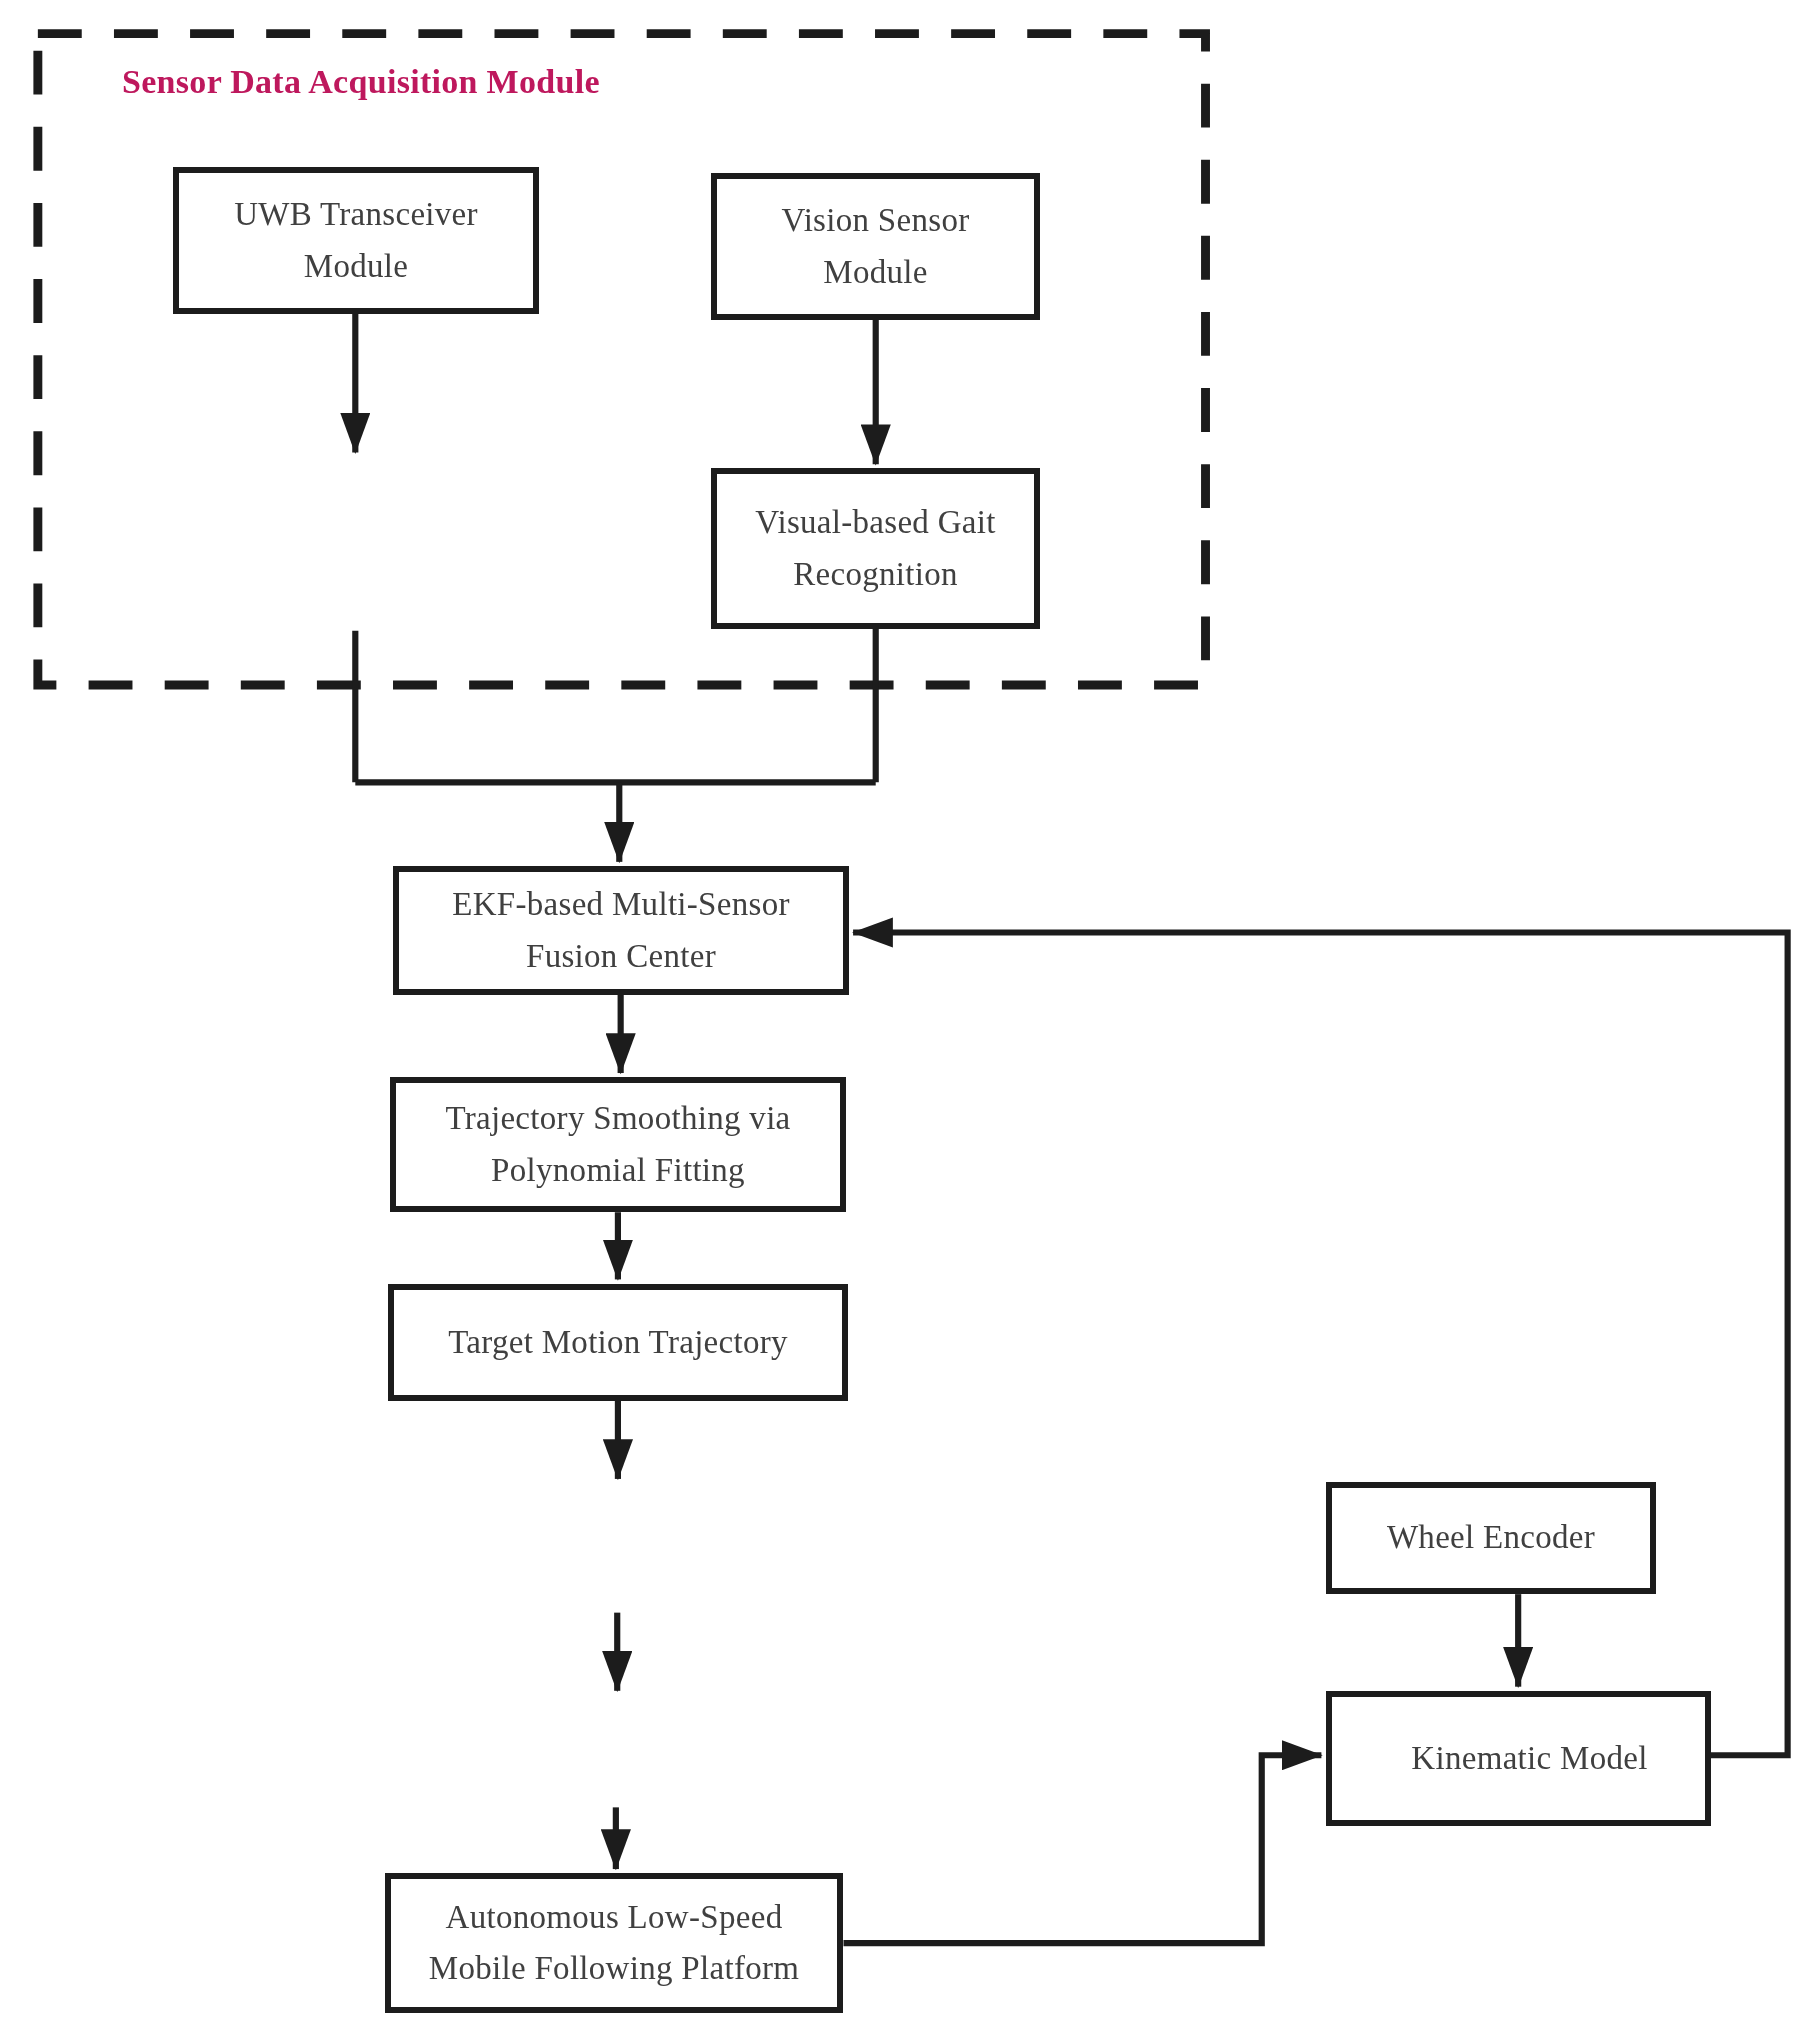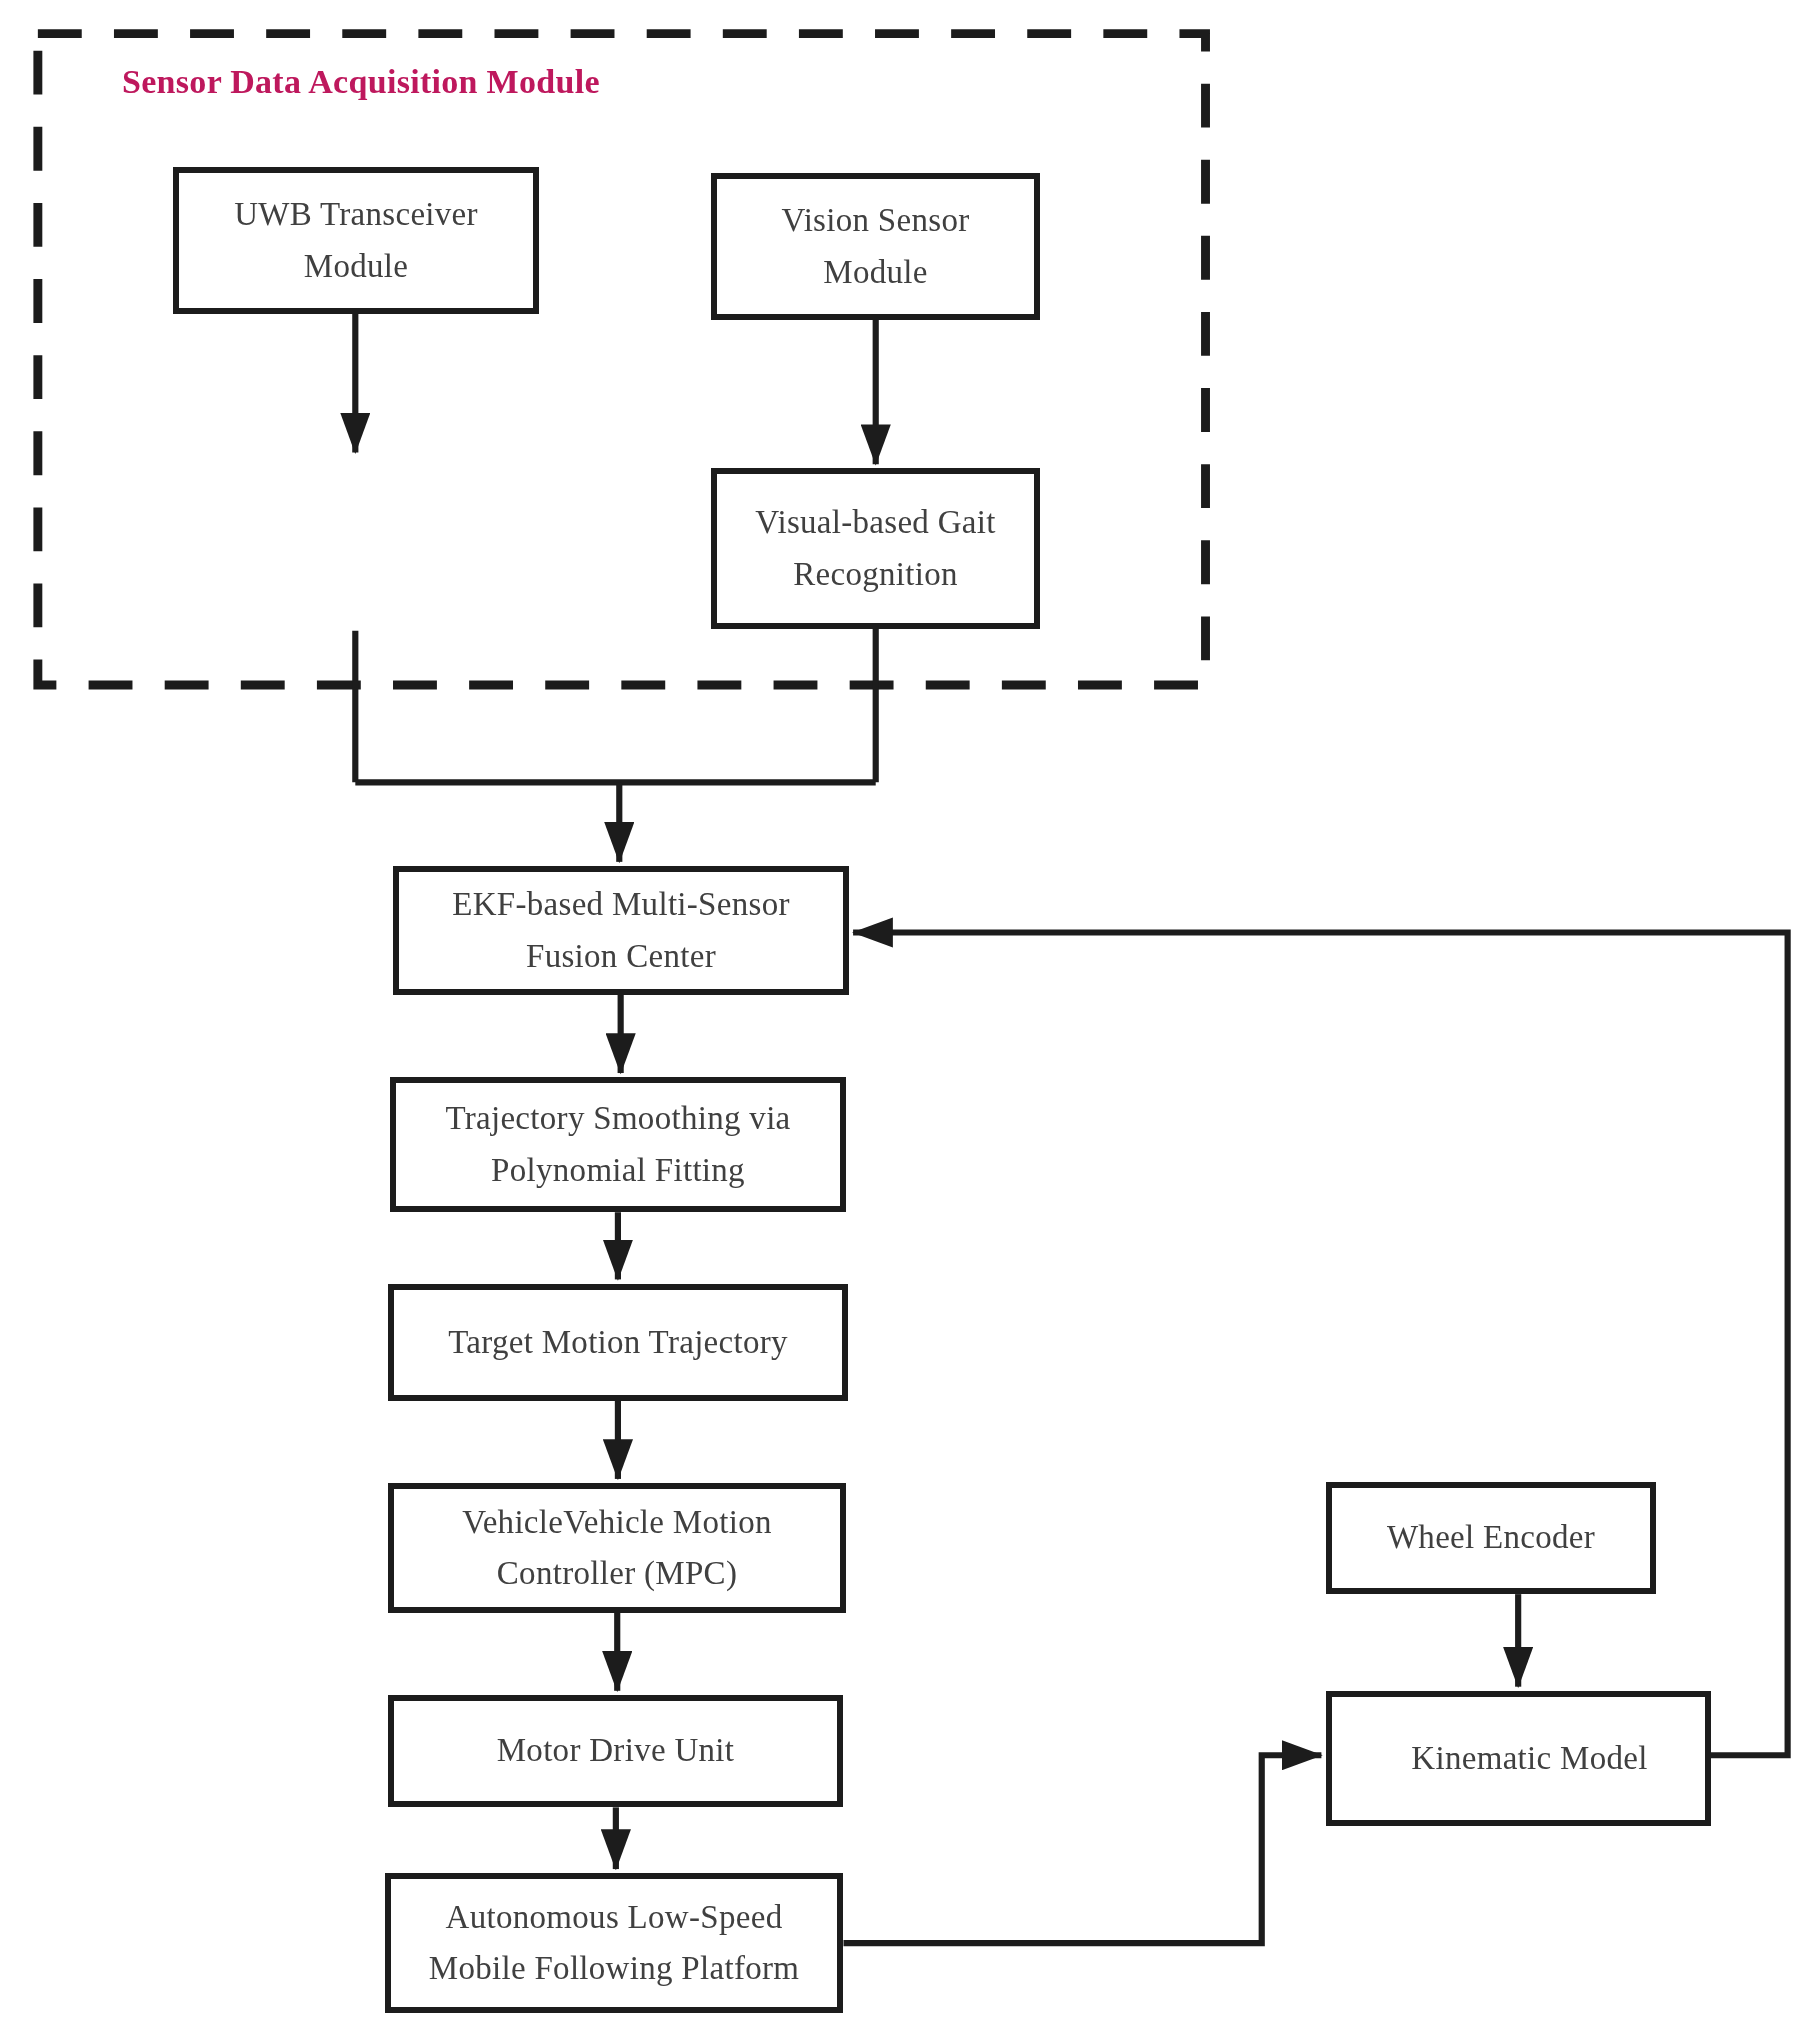--- a/index.html
+++ b/index.html
@@ -114,27 +114,20 @@
     <span class="node-label">EKF-based Multi-Sensor
 Fusion Center</span>
   </div>
   <div class="node" id="node-smoothing">
     <span class="node-label">Trajectory Smoothing via
 Polynomial Fitting</span>
   </div>
   <div class="node" id="node-target">
     <span class="node-label">Target Motion Trajectory</span>
   </div>
-  <div class="node" id="node-controller">
-    <span class="node-label">VehicleVehicle Motion
-Controller (MPC)</span>
-  </div>
-  <div class="node" id="node-motor">
-    <span class="node-label">Motor Drive Unit</span>
-  </div>
   <div class="node" id="node-platform">
     <span class="node-label">Autonomous Low-Speed
 Mobile Following Platform</span>
   </div>
   <div class="node" id="node-wheel">
     <span class="node-label">Wheel Encoder</span>
   </div>
   <div class="node" id="node-kinematic">
     <span class="node-label">Kinematic Model</span>
   </div>

